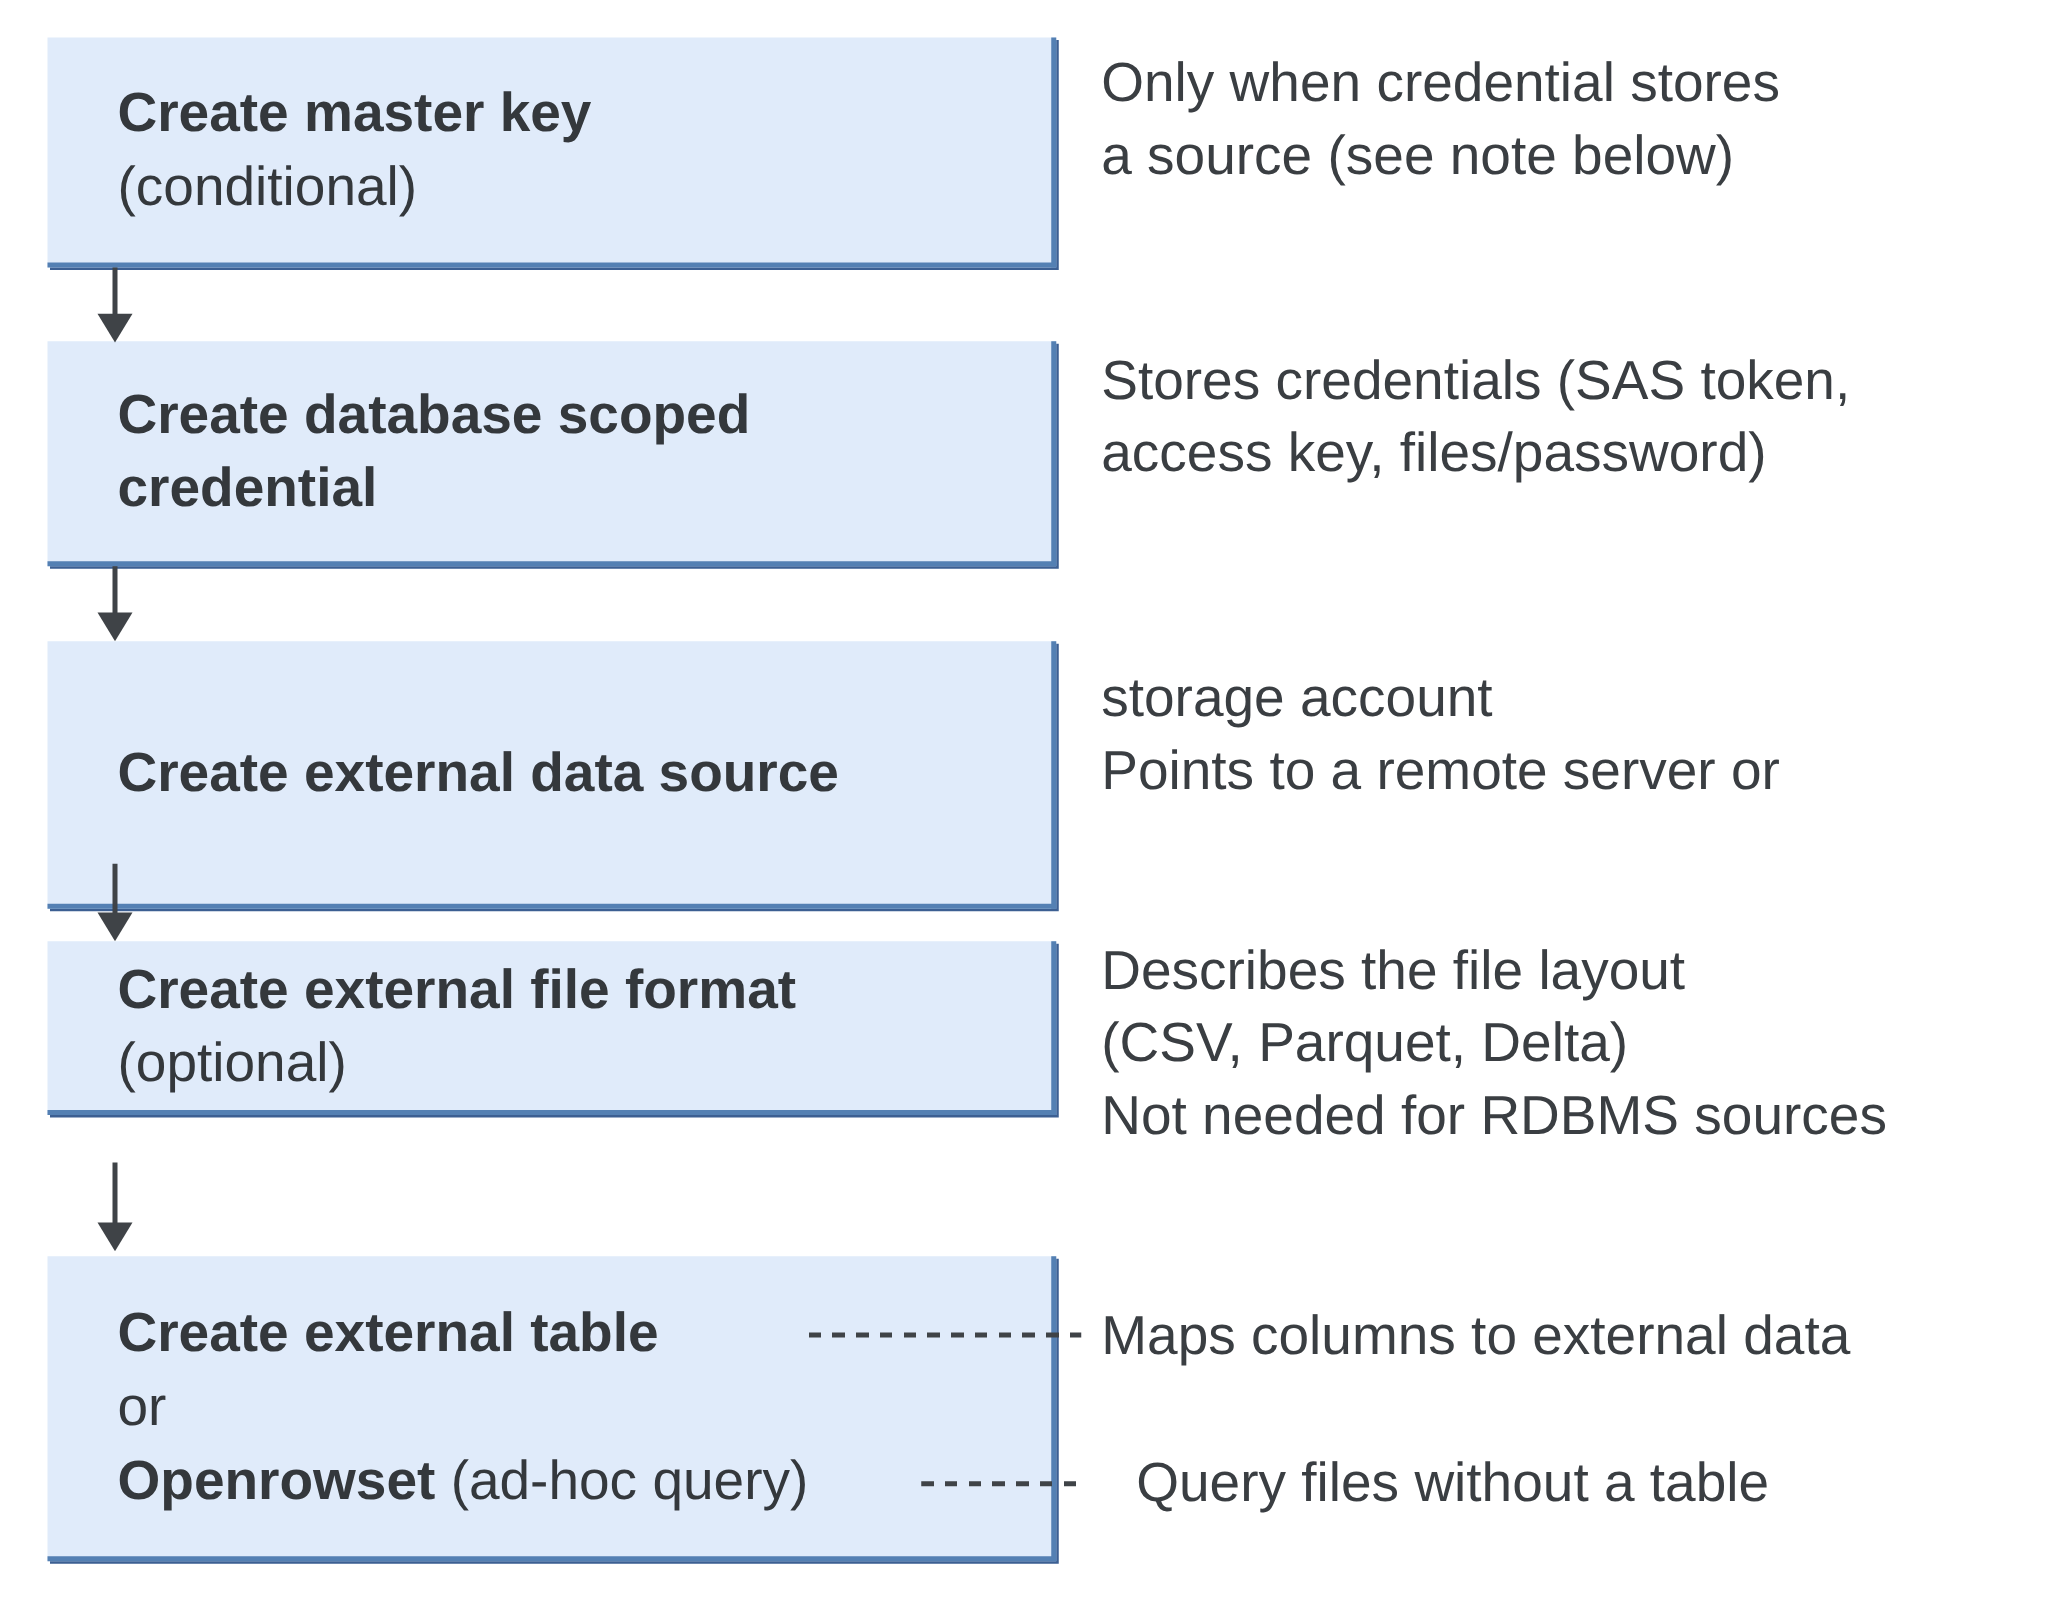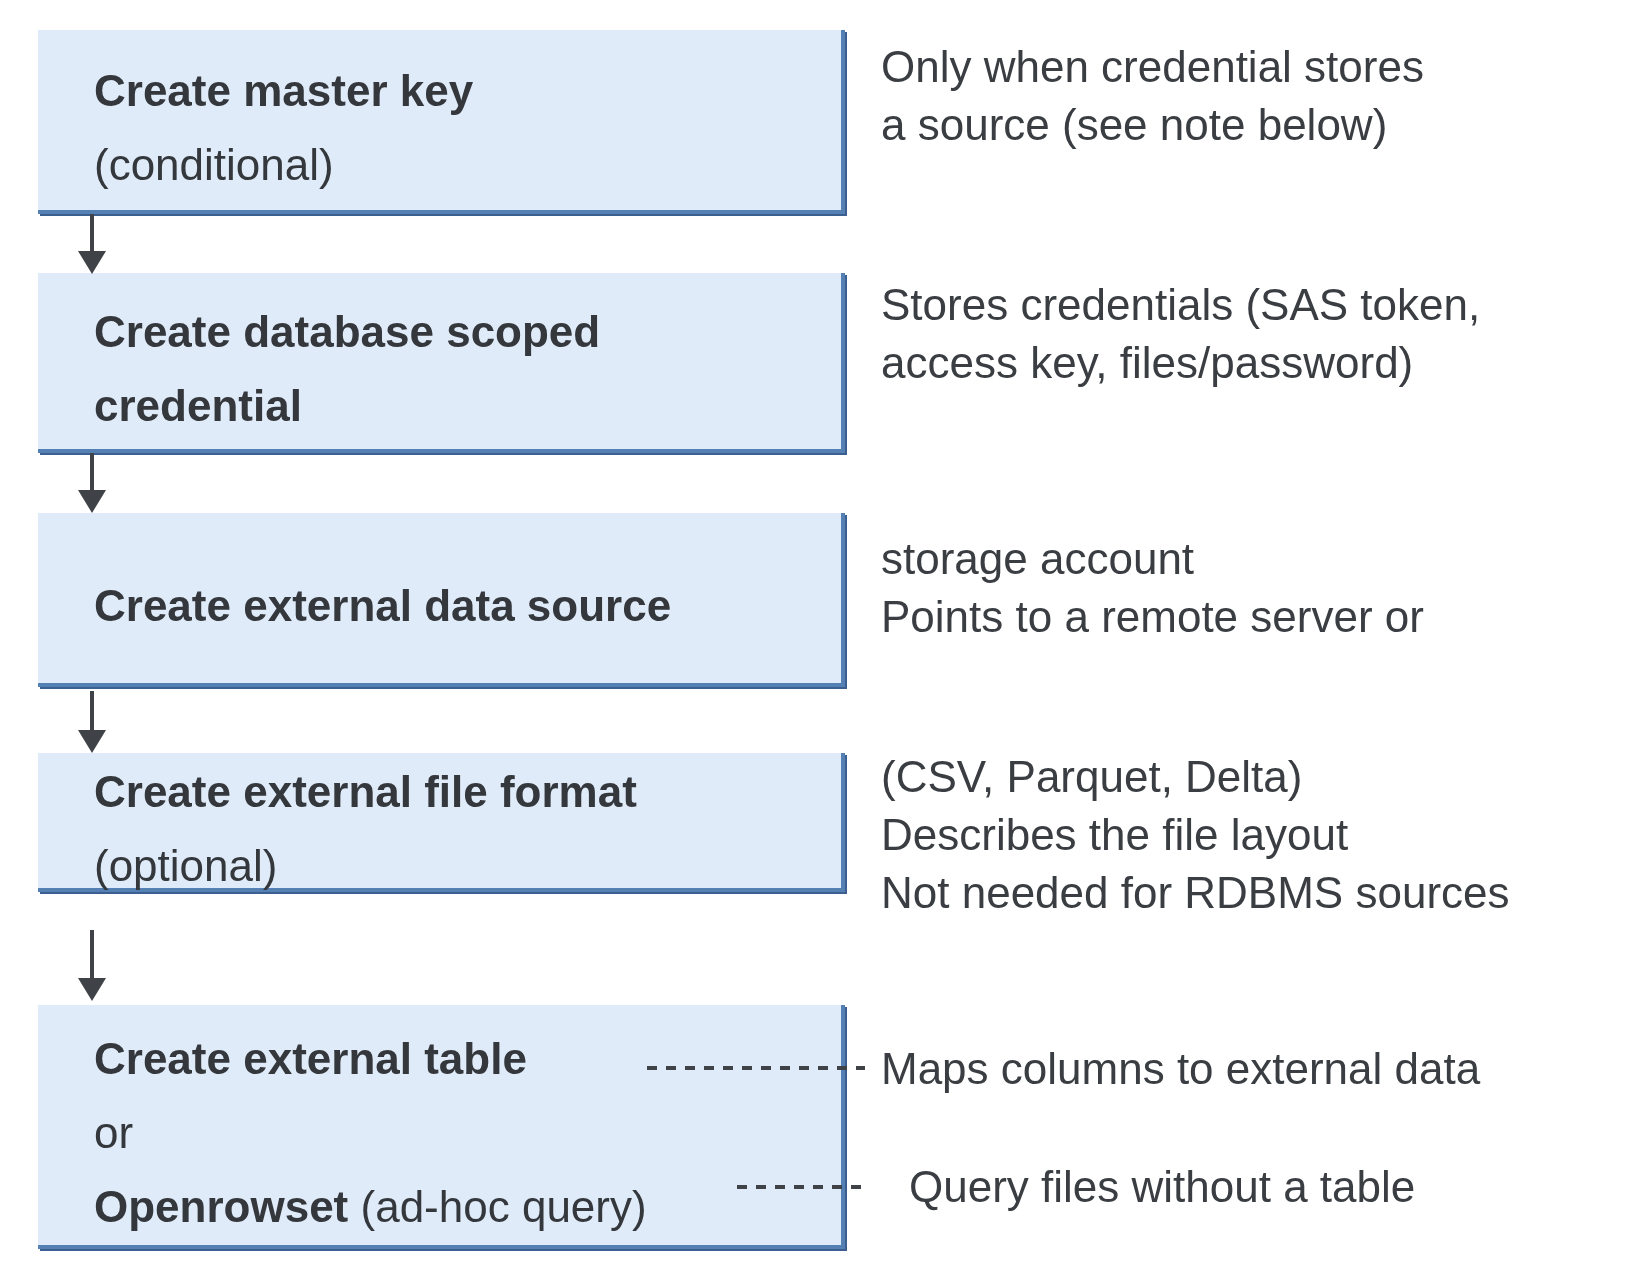--- a/index.html
+++ b/index.html
@@ -22,21 +22,21 @@
   .box{
     position:absolute;left:38px;width:807px;
     background:var(--box-fill);
     border-right:4px solid var(--box-border);
     border-bottom:4px solid var(--box-border);
     box-shadow:2px 2px 0 0 var(--box-border-dark);
     display:flex;flex-direction:column;justify-content:center;
     padding-left:56px;padding-right:20px;
     font-size:44px;line-height:59px;color:var(--text);
   }
-  .line{white-space:nowrap;margin-top:15px;}
+  .line{white-space:nowrap;}
   .bold{font-weight:bold;}
 
   .note{
     position:absolute;left:881px;
     font-size:44px;line-height:58px;color:var(--note-text);
     white-space:nowrap;
   }
 
   .arrow{position:absolute;width:28px;}
   .arrow .stem{position:absolute;left:12px;top:0;width:4px;background:var(--arrow);}
@@ -60,21 +60,21 @@
   <div class="box" style="top:30px;height:184px;">
     <div class="line bold">Create master key</div>
     <div class="line">(conditional)</div>
   </div>
 
   <div class="box" style="top:273px;height:180px;">
     <div class="line bold">Create database scoped</div>
     <div class="line bold">credential</div>
   </div>
 
-  <div class="box" style="top:513px;height:174px;">
+  <div class="box" style="top:513px;height:214px;">
     <div class="line bold">Create external data source</div>
   </div>
 
   <div class="box" style="top:753px;height:139px;">
     <div class="line bold">Create external file format</div>
     <div class="line">(optional)</div>
   </div>
 
   <div class="box" style="top:1005px;height:244px;">
     <div class="line bold">Create external table</div>
@@ -114,22 +114,22 @@
     <div>Stores credentials (SAS token,</div>
     <div>access key, files/password)</div>
   </div>
 
   <div class="note" style="top:530px;">
     <div>storage account</div>
     <div>Points to a remote server or</div>
   </div>
 
   <div class="note" style="top:748px;">
+    <div>Describes the file layout</div>
     <div>(CSV, Parquet, Delta)</div>
-    <div>Describes the file layout</div>
     <div>Not needed for RDBMS sources</div>
   </div>
 
   <div class="note" style="top:1040px;">
     <div>Maps columns to external data</div>
   </div>
 
   <div class="note" style="top:1158px;margin-left:28px;">
     <div>Query files without a table</div>
   </div>

